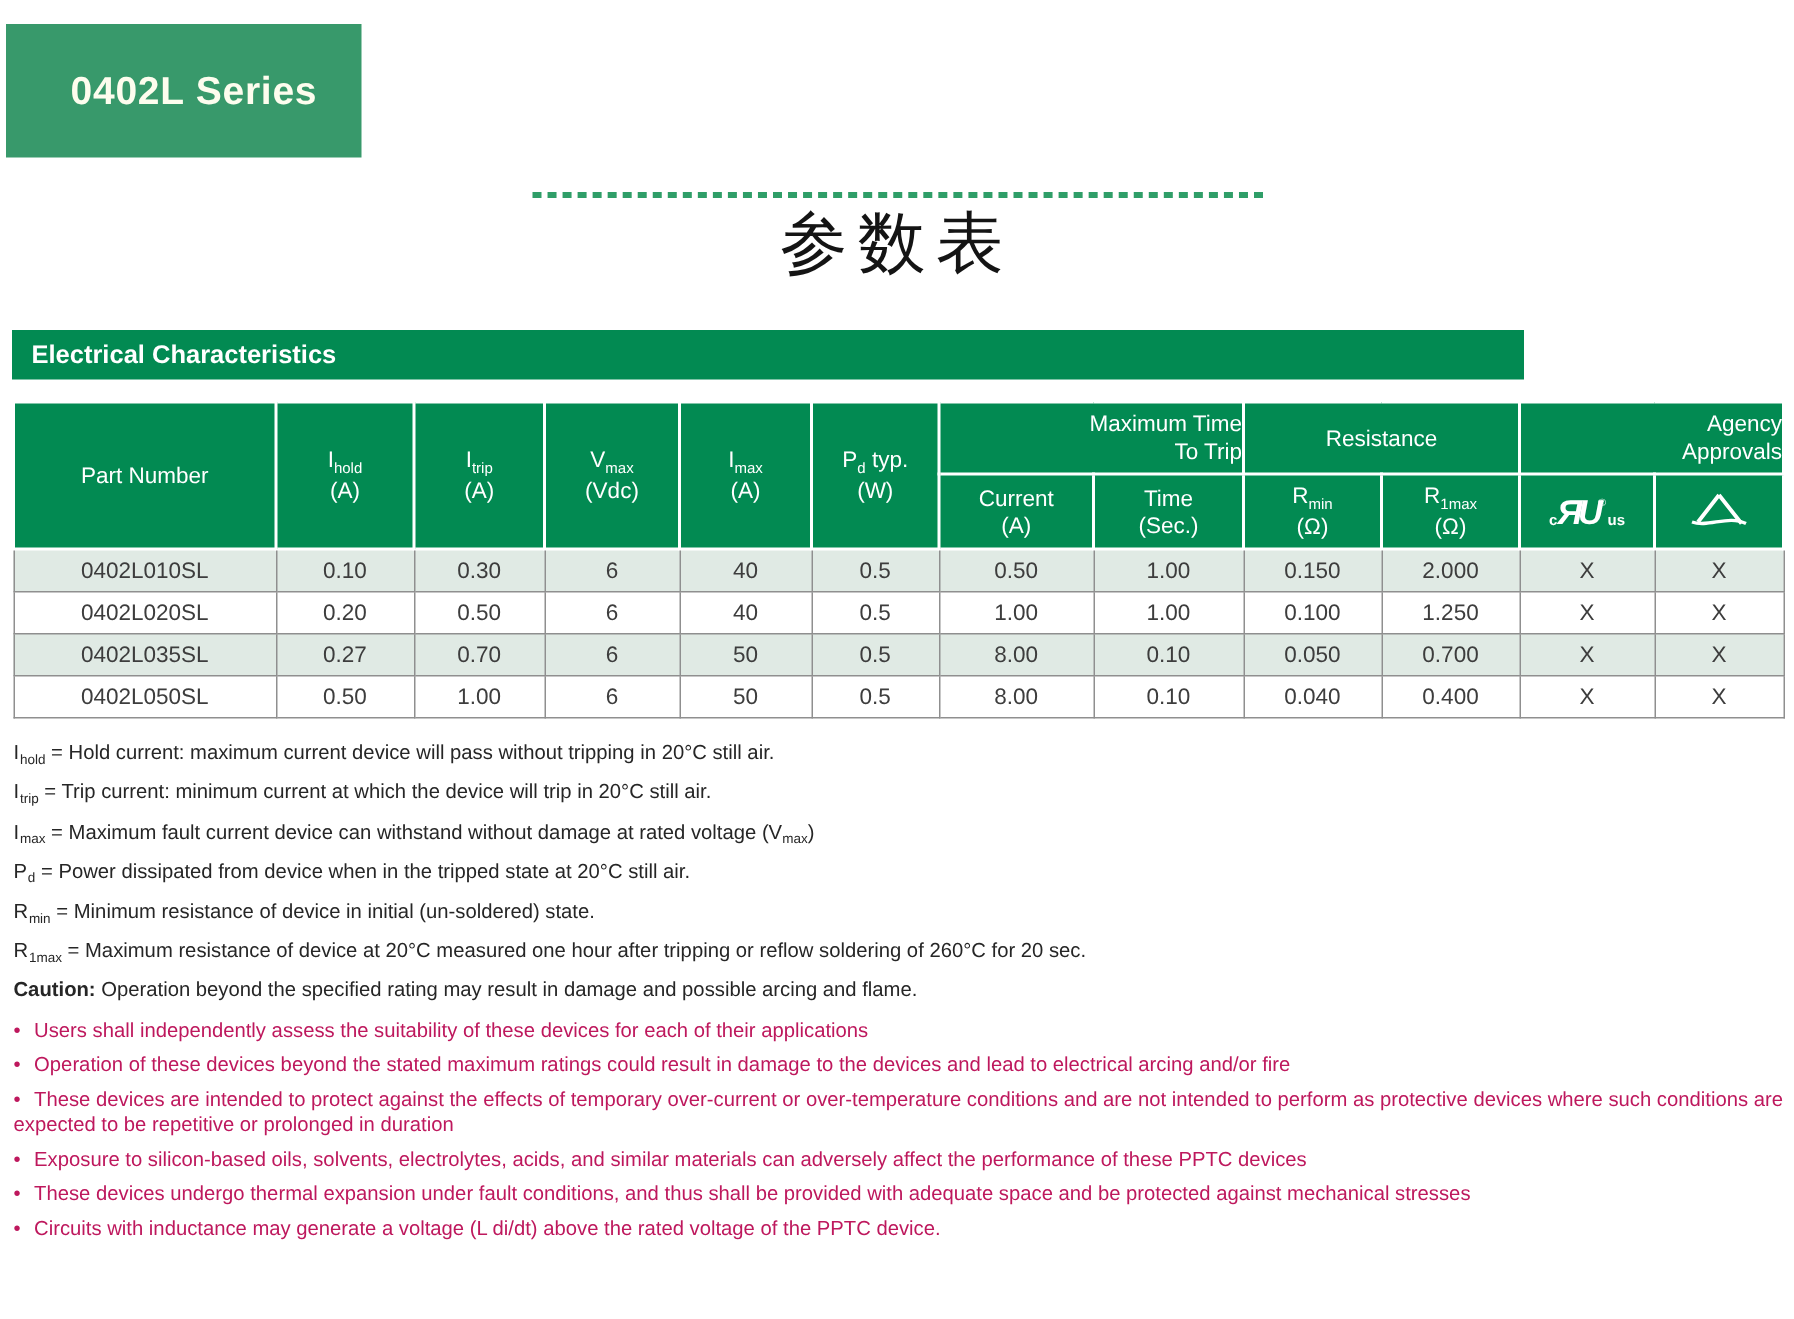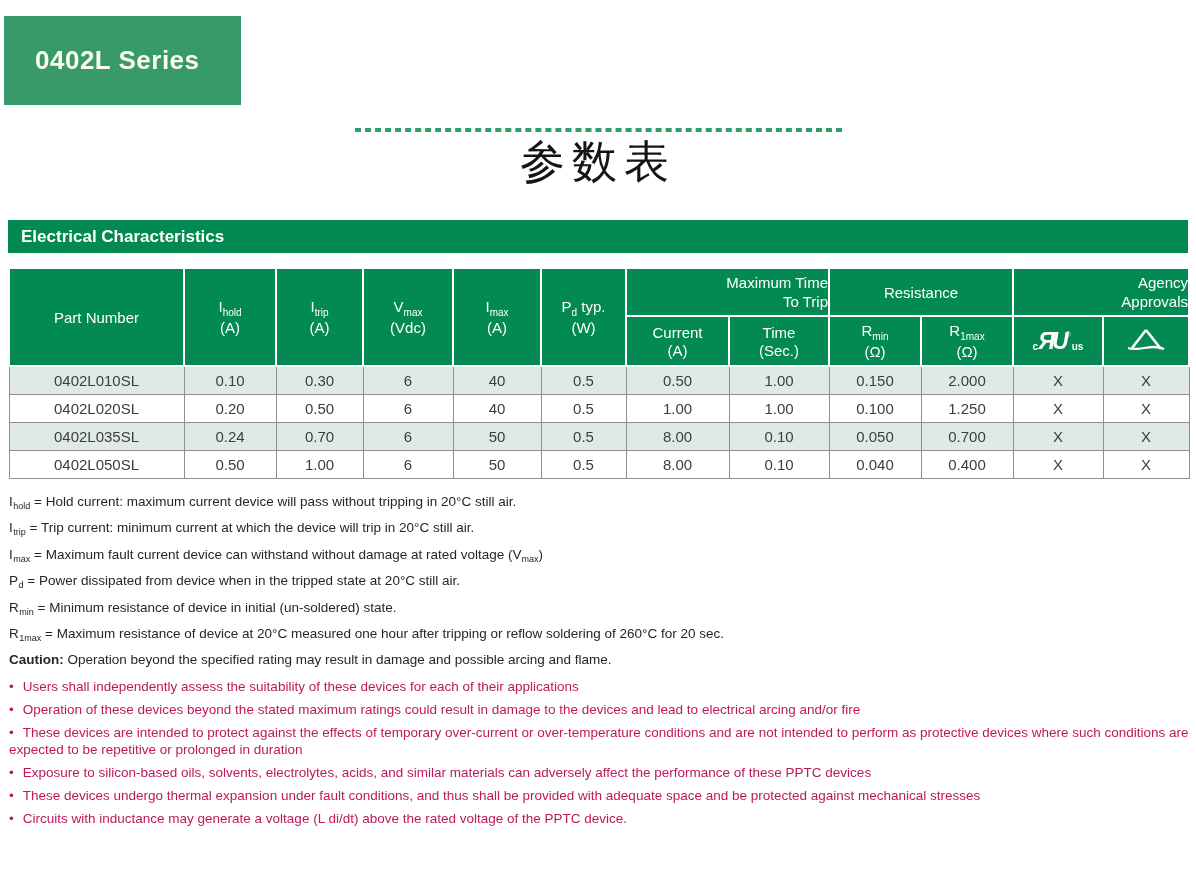--- a/index.html
+++ b/index.html
@@ -18,42 +18,42 @@
     color:var(--text-dark);
   }
   .page{position:relative;width:1196px;height:879px;overflow:hidden;background:#fff;}
 
   
   .badge{
     position:absolute;left:4px;top:16px;width:237px;height:89px;
     background:var(--badge-green);
     display:flex;align-items:center;padding-left:31px;
   }
-  .badge span{color:#fdfdee;font-size:26px;font-weight:bold;letter-spacing:0.5px;}
+  .badge span{color:#fdfdee;font-size:26px;font-weight:bold;letter-spacing:0.5px;margin-left:12px;}
 
   
   .title-row{
     position:absolute;top:128px;left:0;width:1196px;height:64px;
     display:flex;align-items:center;flex-direction:column;
   }
   .dashes{
     height:10px;
     border-top:2px dashed var(--dash-green);
     border-bottom:2px dashed var(--dash-green);
   }
   .dashes.left{width:487px;}
   .dashes.right{flex:1;}
   .cn-title{
     margin:0 24px;font-family:"DejaVu Serif","Liberation Serif",serif;
     font-size:45px;font-weight:500;color:#141414;letter-spacing:7px;white-space:nowrap;
   }
 
   
   .section-bar{
-    position:absolute;top:220px;left:8px;width:1180px;height:33px;
+    position:absolute;top:220px;left:8px;width:1008px;height:33px;
     background:var(--table-green);color:#fff;
     font-size:17px;font-weight:bold;line-height:33px;padding-left:13px;
   }
 
   
   table.spec{
     position:absolute;top:267px;left:8px;width:1180px;
     border-collapse:collapse;table-layout:fixed;
   }
   thead th{
@@ -186,21 +186,21 @@
         <td>0.5</td>
         <td>1.00</td>
         <td>1.00</td>
         <td>0.100</td>
         <td>1.250</td>
         <td>X</td>
         <td>X</td>
       </tr>
       <tr class="stripe">
         <td>0402L035SL</td>
-        <td>0.24</td>
+        <td>0.27</td>
         <td>0.70</td>
         <td>6</td>
         <td>50</td>
         <td>0.5</td>
         <td>8.00</td>
         <td>0.10</td>
         <td>0.050</td>
         <td>0.700</td>
         <td>X</td>
         <td>X</td>

